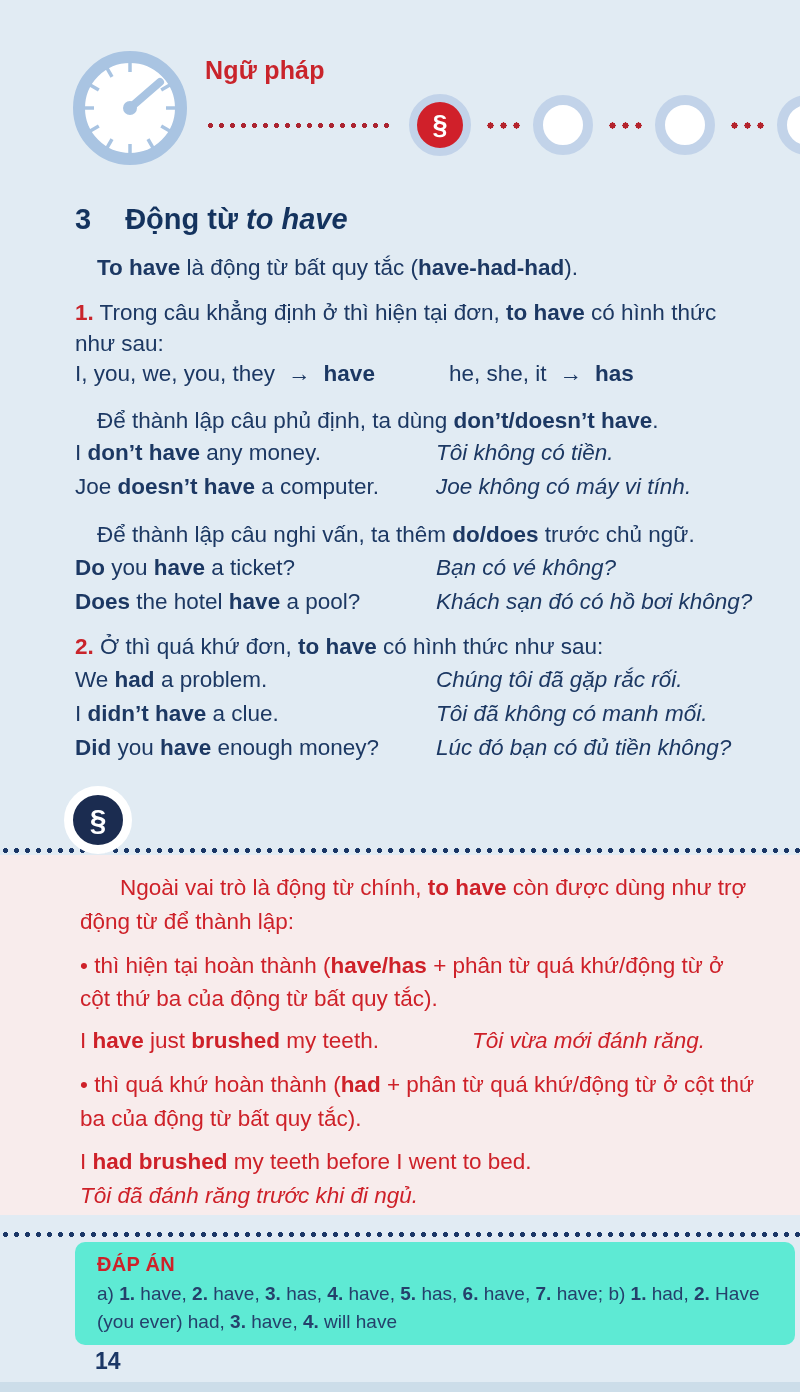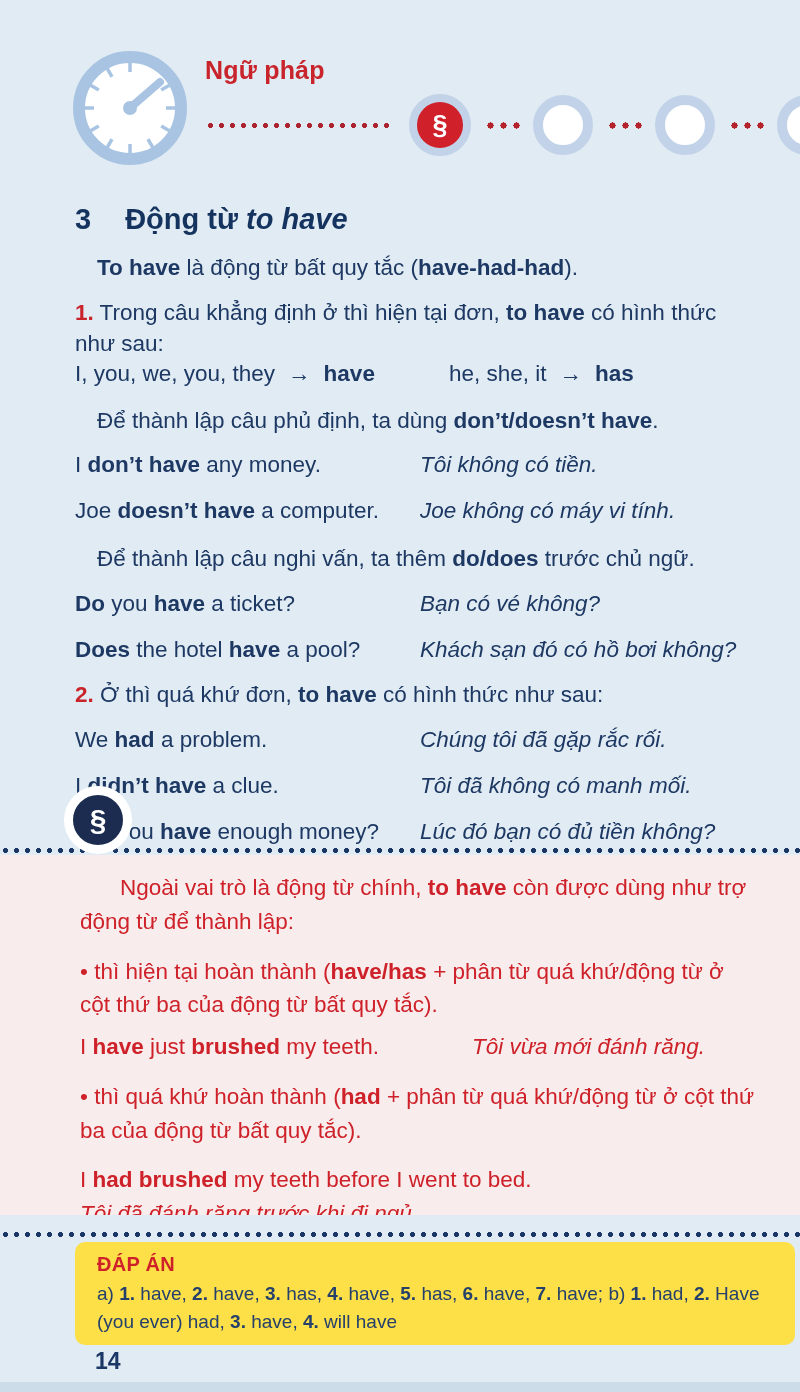--- a/index.html
+++ b/index.html
@@ -27,25 +27,25 @@
     background-size:13px 9px; background-repeat:repeat-x; background-position:1px 50%; }
   .circle-empty{ flex:none; width:60px; height:60px; border-radius:50%;
     background:#fff; border:10px solid #c2d3e9; }
 
   
   .content{ padding:22px 42px 0 75px; font-size:22.5px; line-height:1.36; color:#1c3863; }
   .lesson-head{ display:flex; gap:34px; align-items:baseline; color:#14335e;
     font-size:29px; font-weight:700; }
   .lesson-head .ital{ font-style:italic; }
   .p-indent{ text-indent:22px; }
-  .mt14{ margin-top:14px; } .mt16{ margin-top:16px; } .mt10{ margin-top:16px; }
+  .mt14{ margin-top:14px; } .mt16{ margin-top:16px; } .mt10{ margin-top:10px; }
   .forms-row{ display:flex; align-items:baseline; }
   .arrow{ font-weight:700; margin:0 13px; }
   .forms-gap{ width:74px; }
-  .ex-row{ display:flex; margin-top:13px; line-height:1.46; }
+  .ex-row{ display:flex; margin-top:1px; line-height:1.46;gap:16px; }
   .ex-en{ flex:none; width:345px; }
   .ex-vi{ font-style:italic; }
 
   
   .dotted-navy{ position:absolute; left:0; right:0; height:9px;
     background-image:radial-gradient(circle,#1b3766 2.5px,rgba(0,0,0,0) 2.7px);
     background-size:11px 9px; background-repeat:repeat-x; background-position:0 50%; }
   .sep1{ top:846px; }
   .sep2{ top:1230px; }
   .badge-note{ position:absolute; left:64px; top:786px; width:68px; height:68px;
@@ -56,21 +56,21 @@
   
   .note-box{ position:absolute; top:855px; left:0; right:0; height:360px; overflow:hidden;
     background:#f8ecec; color:#ce2129; font-size:22.5px; line-height:1.5;
     padding:16px 42px 0 80px; }
   .note-intro{ text-indent:40px; }
   .note-ex-row{ display:flex; margin-top:8px; }
   .note-en{ flex:none; width:392px; }
   .note-vi{ font-style:italic; }
 
   
-  .answers{ position:absolute; top:1242px; left:75px; right:5px; background:#fde047;
+  .answers{ position:absolute; top:1242px; left:75px; right:5px; background:#5eead4;
     border-radius:10px; padding:11px 22px 10px 22px; }
   .answers-title{ color:#ce2129; font-weight:700; font-size:20px; letter-spacing:.3px; }
   .answers-body{ margin-top:4px; color:#25406b; font-size:19px; line-height:1.45; }
 
   .page-number{ position:absolute; left:95px; top:1348px; color:#1b3766;
     font-size:23px; font-weight:700; }
   .bottom-strip{ position:absolute; left:0; right:0; bottom:0; height:10px; background:#ccdde9; }
 </style>
 </head>
 <body>

